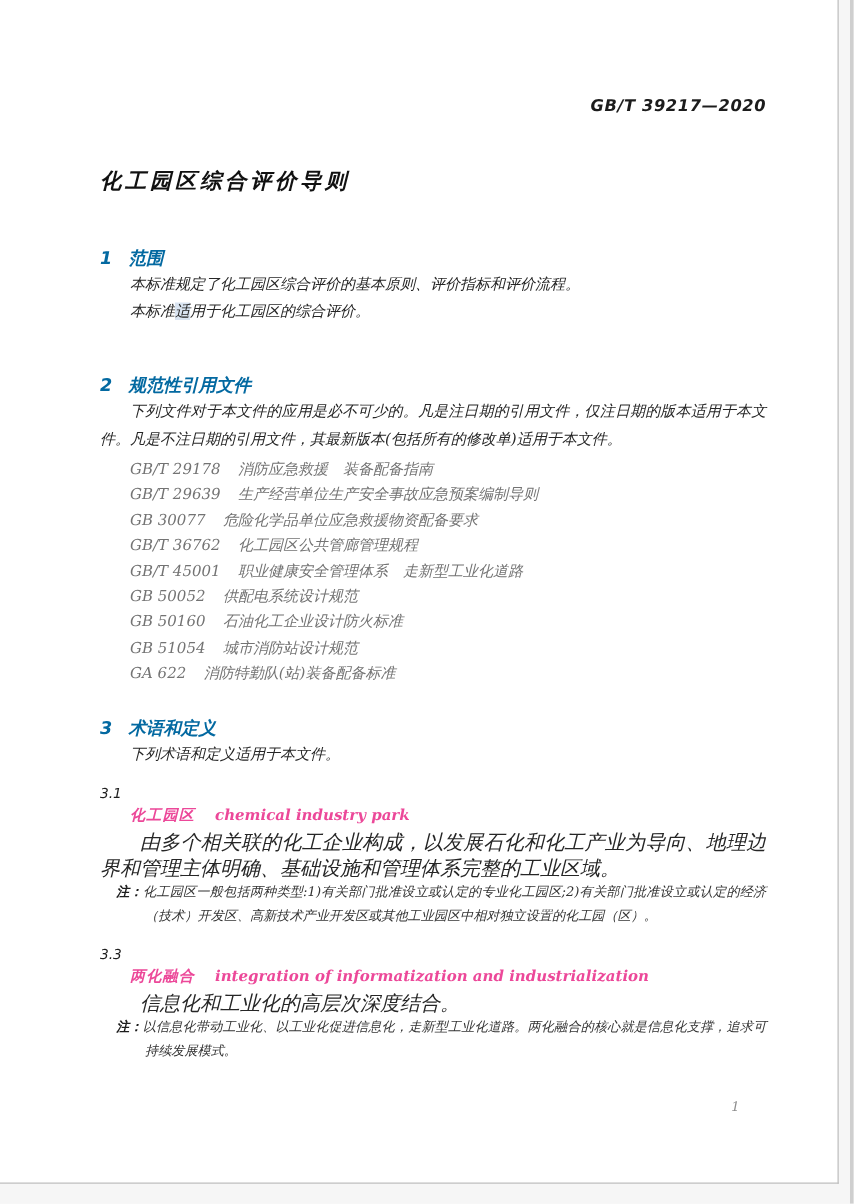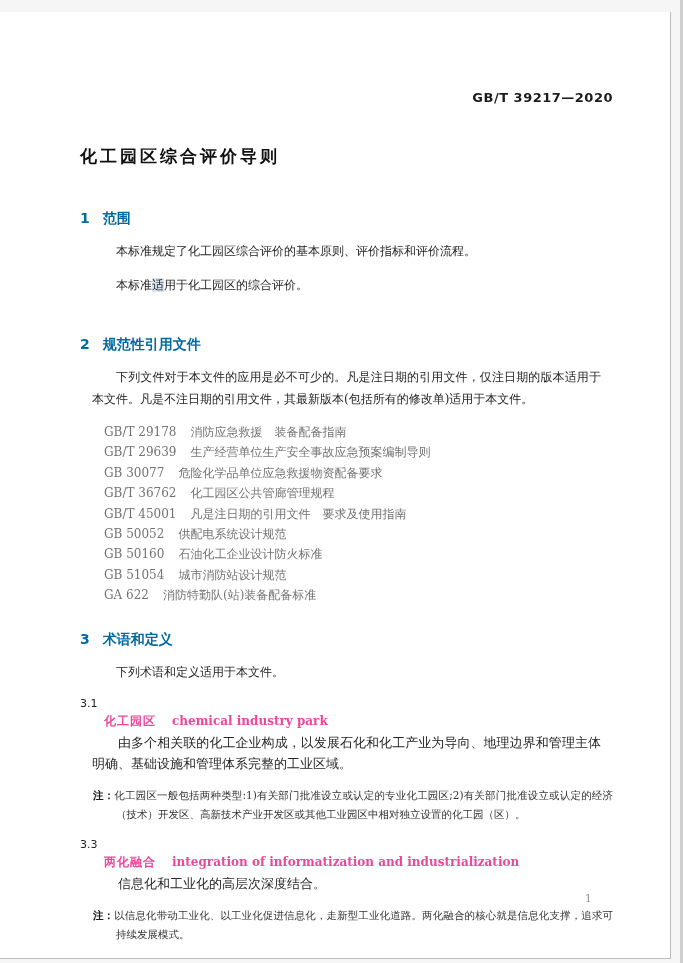--- a/index.html
+++ b/index.html
@@ -7,27 +7,28 @@
     width: 683px; height: 963px;
     background: #f6f6f6;
     overflow: hidden;
     font-family: "DejaVu Serif", "Liberation Serif", serif;
   }
   .scan {
     position: relative;
     width: 683px; height: 963px;
   }
   .page {
-    position: absolute; left: 0; top: 12px;
+    position: absolute; left: 0; top: 0;
     width: 671px; height: 947px;
     background: #ffffff;
     border-right: 1px solid #bdbdbd;
     border-bottom: 1px solid #bdbdbd;
     box-sizing: border-box;
     color: #2b2b2b;
+    font-style: italic;
   }
   .scan-edge-right {
     position: absolute; right: 0; top: 0;
     width: 3px; height: 100%;
     background: #cfcfcf;
   }
   .content {
     position: absolute; left: 80px; top: 0;
     width: 533px;
   }
@@ -53,21 +54,21 @@
     margin-top: 42px;
     font-family: "DejaVu Sans", "Liberation Sans", sans-serif;
     font-weight: bold;
     font-size: 14px;
     color: #0369a1;
   }
   .sec-h .sec-num { margin-right: 13px; }
   .sec2-h { margin-top: 40px; }
   .sec3-h { margin-top: 25px; }
   p.body-line {
-    margin: 12px;
+    margin: 0;
     font-size: 12px;
     line-height: 22px;
     text-indent: 2em;
     text-align: justify;
     color: #262626;
   }
   .first-para { margin-top: 20px; }
   .intro-para { margin-top: 13px; }
   .hl {
     background: #d9e4f1;
@@ -101,23 +102,23 @@
   }
   .term-zh {
     font-family: "DejaVu Sans", "Liberation Sans", sans-serif;
     letter-spacing: 1px;
   }
   .term-en {
     font-family: "DejaVu Serif", "Liberation Serif", serif;
     margin-left: 16px;
   }
   .term-def {
-    margin: 12px;
+    margin: 0;
     margin-top: 2px;
-    font-size: 13px;
+    font-size: 16px;
     line-height: 21px;
     text-indent: 2em;
     text-align: justify;
     color: #262626;
   }
   .note {
     margin-left: 13px;
     padding-left: 23px;
     text-indent: -23px;
     font-size: 10.5px;
@@ -152,21 +153,21 @@
       <p class="body-line first-para">本标准规定了化工园区综合评价的基本原则、评价指标和评价流程。</p>
       <p class="body-line"><span>本标准</span><span class="hl">适</span><span>用于化工园区的综合评价。</span></p>
 
       <h2 class="sec-h sec2-h"><span class="sec-num">2</span><span>规范性引用文件</span></h2>
       <p class="body-line intro-para">下列文件对于本文件的应用是必不可少的。凡是注日期的引用文件，仅注日期的版本适用于本文件。凡是不注日期的引用文件，其最新版本(包括所有的修改单)适用于本文件。</p>
       <div class="ref-list">
         <div class="ref-line"><span class="ref-code">GB/T 29178</span><span>消防应急救援　装备配备指南</span></div>
         <div class="ref-line"><span class="ref-code">GB/T 29639</span><span>生产经营单位生产安全事故应急预案编制导则</span></div>
         <div class="ref-line"><span class="ref-code">GB 30077</span><span>危险化学品单位应急救援物资配备要求</span></div>
         <div class="ref-line"><span class="ref-code">GB/T 36762</span><span>化工园区公共管廊管理规程</span></div>
-        <div class="ref-line"><span class="ref-code">GB/T 45001</span><span>凡是注日期的引用文件　要求及使用指南</span></div>
+        <div class="ref-line"><span class="ref-code">GB/T 45001</span><span>职业健康安全管理体系　走新型工业化道路</span></div>
         <div class="ref-line"><span class="ref-code">GB 50052</span><span>供配电系统设计规范</span></div>
         <div class="ref-line"><span class="ref-code">GB 50160</span><span>石油化工企业设计防火标准</span></div>
         <div class="ref-line"><span class="ref-code">GB 51054</span><span>城市消防站设计规范</span></div>
         <div class="ref-line"><span class="ref-code">GA 622</span><span>消防特勤队(站)装备配备标准</span></div>
       </div>
 
       <h2 class="sec-h sec3-h"><span class="sec-num">3</span><span>术语和定义</span></h2>
       <p class="body-line intro-para">下列术语和定义适用于本文件。</p>
 
       <div class="term-block">

